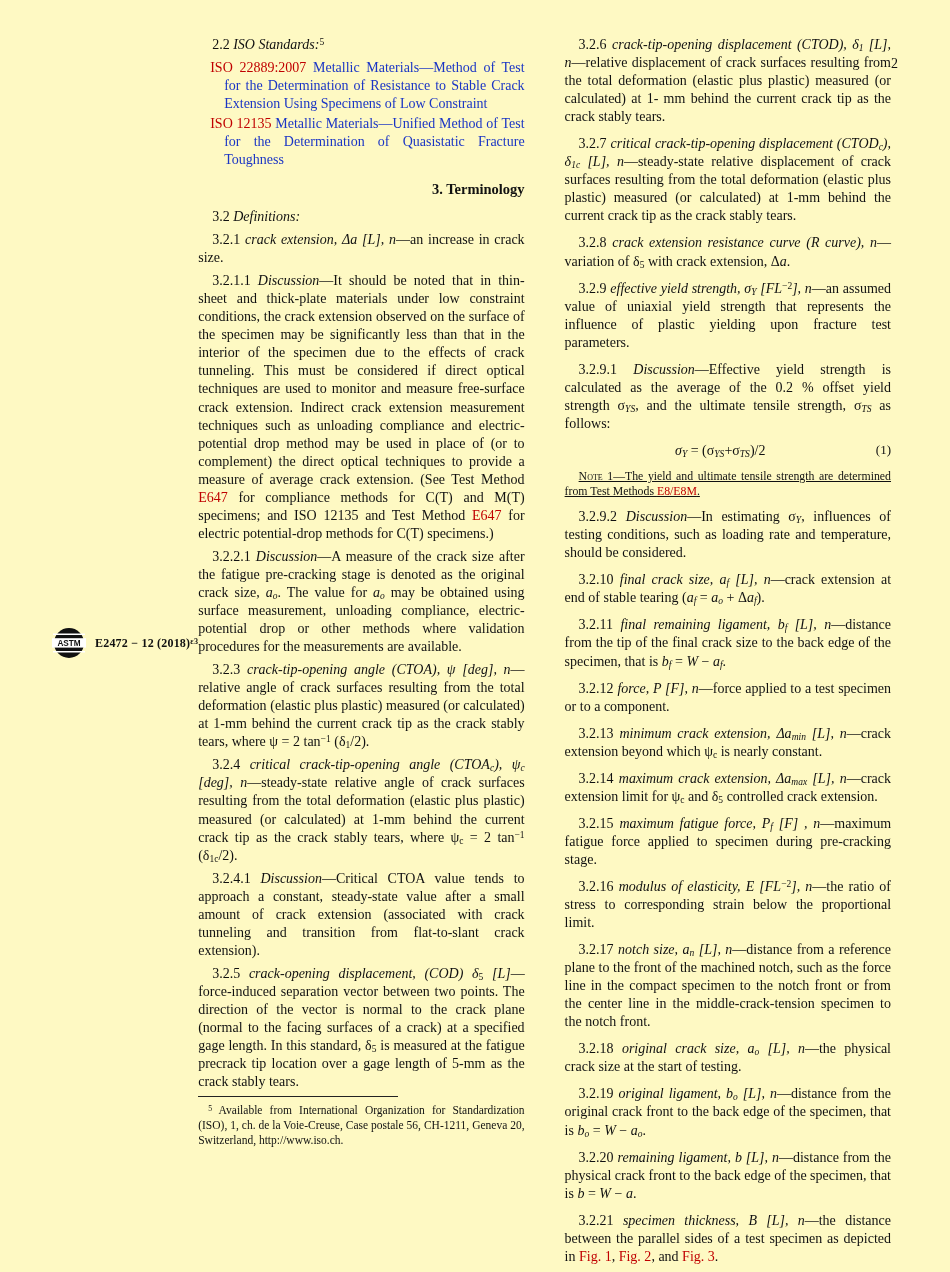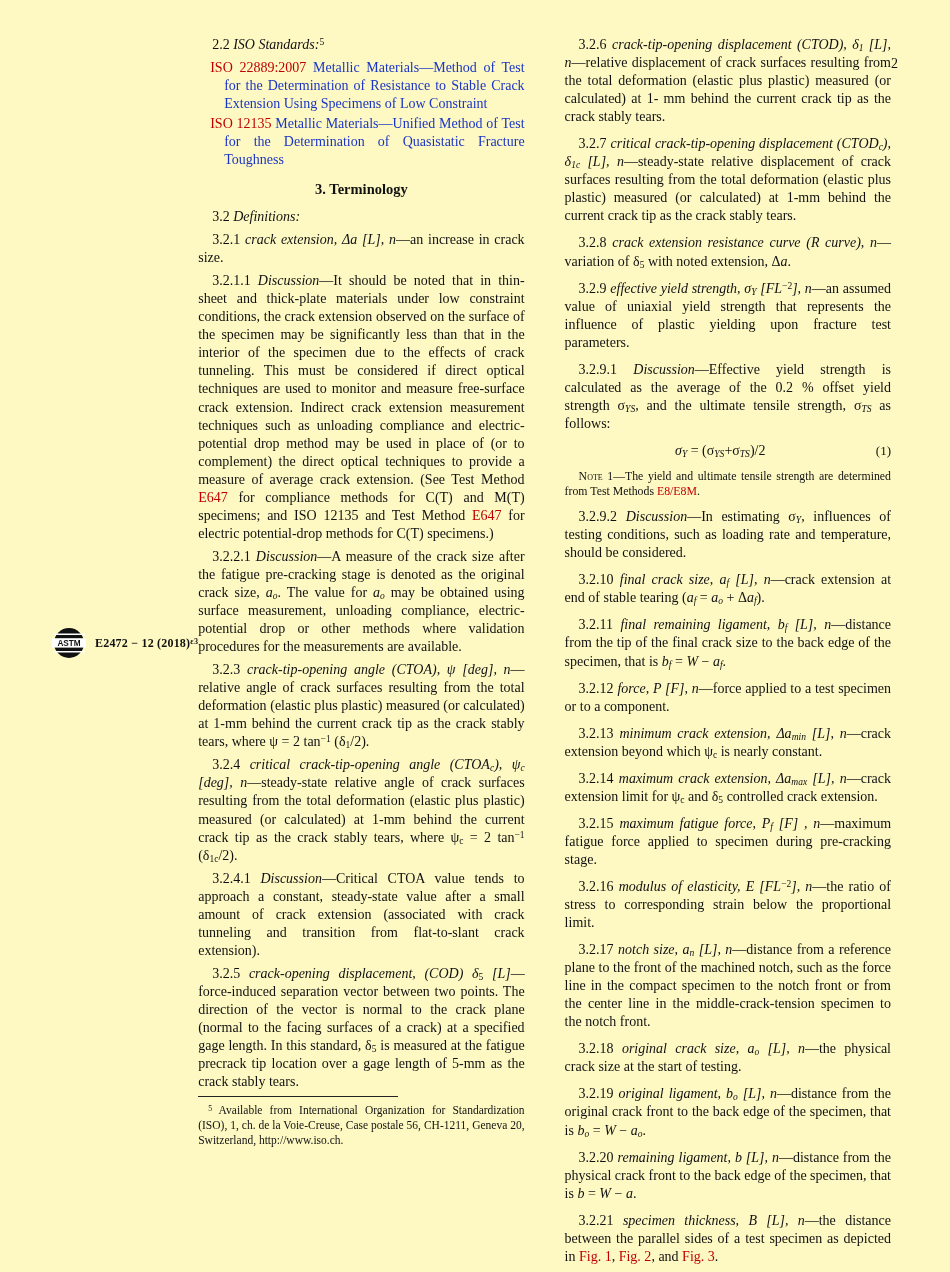--- a/index.html
+++ b/index.html
@@ -9,24 +9,24 @@
     font-family:"Liberation Serif", serif;color:#111;
   }
   .header{display:flex;align-items:center;justify-content:center;gap:9px;margin-bottom:24px;}
   .logo{display:inline-flex;align-items:center;}
   .designation{font-weight:bold;font-size:12px;letter-spacing:.2px;}
   .content{display:flex;gap:40px;flex:1;}
   .col{flex:1;font-size:14px;line-height:1.29;text-align:justify;}
   .p{margin:0 0 5px 0;}
   .col-right .p{margin-bottom:9px;}
   .para{text-indent:14px;}
-  .heading{text-indent:0;font-size:14.5px;margin:11px 0 9px 0;text-align:center;}
+  .heading{text-indent:0;font-size:14.5px;margin:11px 0 9px 0;text-align:right;}
   .ref{margin:0 0 2px 0;padding-left:26px;text-indent:-14px;}
-  .note{font-size:11.8px;line-height:1.28;text-indent:14px;}
-  .equation{display:flex;align-items:center;text-indent:0;margin:7px 0 7px 0;}
+  .note{font-size:11.8px;line-height:1.28;text-indent:14px;text-decoration:underline;}
+  .equation{display:flex;align-items:flex-start;text-indent:0;margin:7px 0 7px 0;}
   .eq-body{flex:1;text-align:center;}
   .eq-num{font-size:13px;}
   .footnote-block{font-size:11.5px;line-height:1.3;}
   .footnote-rule{width:200px;border-top:1px solid #222;margin-bottom:6px;}
   .footnote{text-indent:10px;margin:0;}
   .page-number{text-align:center;font-size:14px;margin-top:20px;}
   .it{font-style:italic;}
   .bd{font-weight:bold;}
   .sb{font-size:.68em;vertical-align:-.25em;line-height:0;}
   .sp{font-size:.68em;vertical-align:.42em;line-height:0;}
@@ -71,21 +71,21 @@
       <div class="footnote-block">
         <div class="footnote-rule"></div>
         <div>
             <div class="p footnote"><span class="sp">5</span><span> Available from International Organization for Standardization (ISO), 1, ch. de la Voie-Creuse, Case postale 56, CH-1211, Geneva 20, Switzerland, http://www.iso.ch.</span></div>
           </div>
       </div>
     </div>
     <div class="col col-right">
         <div class="p para"><span>3.2.6 </span><span class="it">crack-tip-opening displacement (CTOD),</span><span class="it"> δ</span><span class="it sb">1</span><span class="it"> [L], n</span><span>—relative displacement of crack surfaces resulting from the total deformation (elastic plus plastic) measured (or calculated) at 1- mm behind the current crack tip as the crack stably tears.</span></div>
         <div class="p para"><span>3.2.7 </span><span class="it">critical crack-tip-opening displacement (CTOD</span><span class="it sb">c</span><span class="it">),</span><span class="it"> δ</span><span class="it sb">1c</span><span class="it"> [L], n</span><span>—steady-state relative displacement of crack surfaces resulting from the total deformation (elastic plus plastic) measured (or calculated) at 1-mm behind the current crack tip as the crack stably tears.</span></div>
-        <div class="p para"><span>3.2.8 </span><span class="it">crack extension resistance curve (R curve), n</span><span>—variation of δ</span><span class="sb">5</span><span> with noted extension, Δ</span><span class="it">a</span><span>.</span></div>
+        <div class="p para"><span>3.2.8 </span><span class="it">crack extension resistance curve (R curve), n</span><span>—variation of δ</span><span class="sb">5</span><span> with crack extension, Δ</span><span class="it">a</span><span>.</span></div>
         <div class="p para"><span>3.2.9 </span><span class="it">effective yield strength,</span><span class="it"> σ</span><span class="it sb">Y</span><span class="it"> [FL</span><span class="sp">−2</span><span class="it">], n</span><span>—an assumed value of uniaxial yield strength that represents the influence of plastic yielding upon fracture test parameters.</span></div>
         <div class="p para"><span>3.2.9.1 </span><span class="it">Discussion</span><span>—Effective yield strength is calculated as the average of the 0.2 % offset yield strength σ</span><span class="it sb">YS</span><span>, and the ultimate tensile strength, σ</span><span class="it sb">TS</span><span> as follows:</span></div>
         <div class="p equation">
           <span class="eq-body"><span class="it">σ</span><span class="it sb">Y</span><span> = (σ</span><span class="it sb">YS</span><span>+σ</span><span class="it sb">TS</span><span>)/2</span></span>
           <span class="eq-num">(1)</span>
         </div>
         <div class="p note"><span class="sc">Note 1—</span><span>The yield and ultimate tensile strength are determined from Test Methods </span><span class="link-red">E8/E8M</span><span>.</span></div>
         <div class="p para"><span>3.2.9.2 </span><span class="it">Discussion</span><span>—In estimating σ</span><span class="it sb">Y</span><span>, influences of testing conditions, such as loading rate and temperature, should be considered.</span></div>
         <div class="p para"><span>3.2.10 </span><span class="it">final crack size, a</span><span class="it sb">f</span><span class="it"> [L], n</span><span>—crack extension at end of stable tearing (</span><span class="it">a</span><span class="it sb">f</span><span> = </span><span class="it">a</span><span class="it sb">o</span><span> + Δ</span><span class="it">a</span><span class="it sb">f</span><span>).</span></div>
         <div class="p para"><span>3.2.11 </span><span class="it">final remaining ligament, b</span><span class="it sb">f</span><span class="it"> [L], n</span><span>—distance from the tip of the final crack size to the back edge of the specimen, that is </span><span class="it">b</span><span class="it sb">f</span><span> = </span><span class="it">W</span><span> − </span><span class="it">a</span><span class="it sb">f</span><span>.</span></div>

